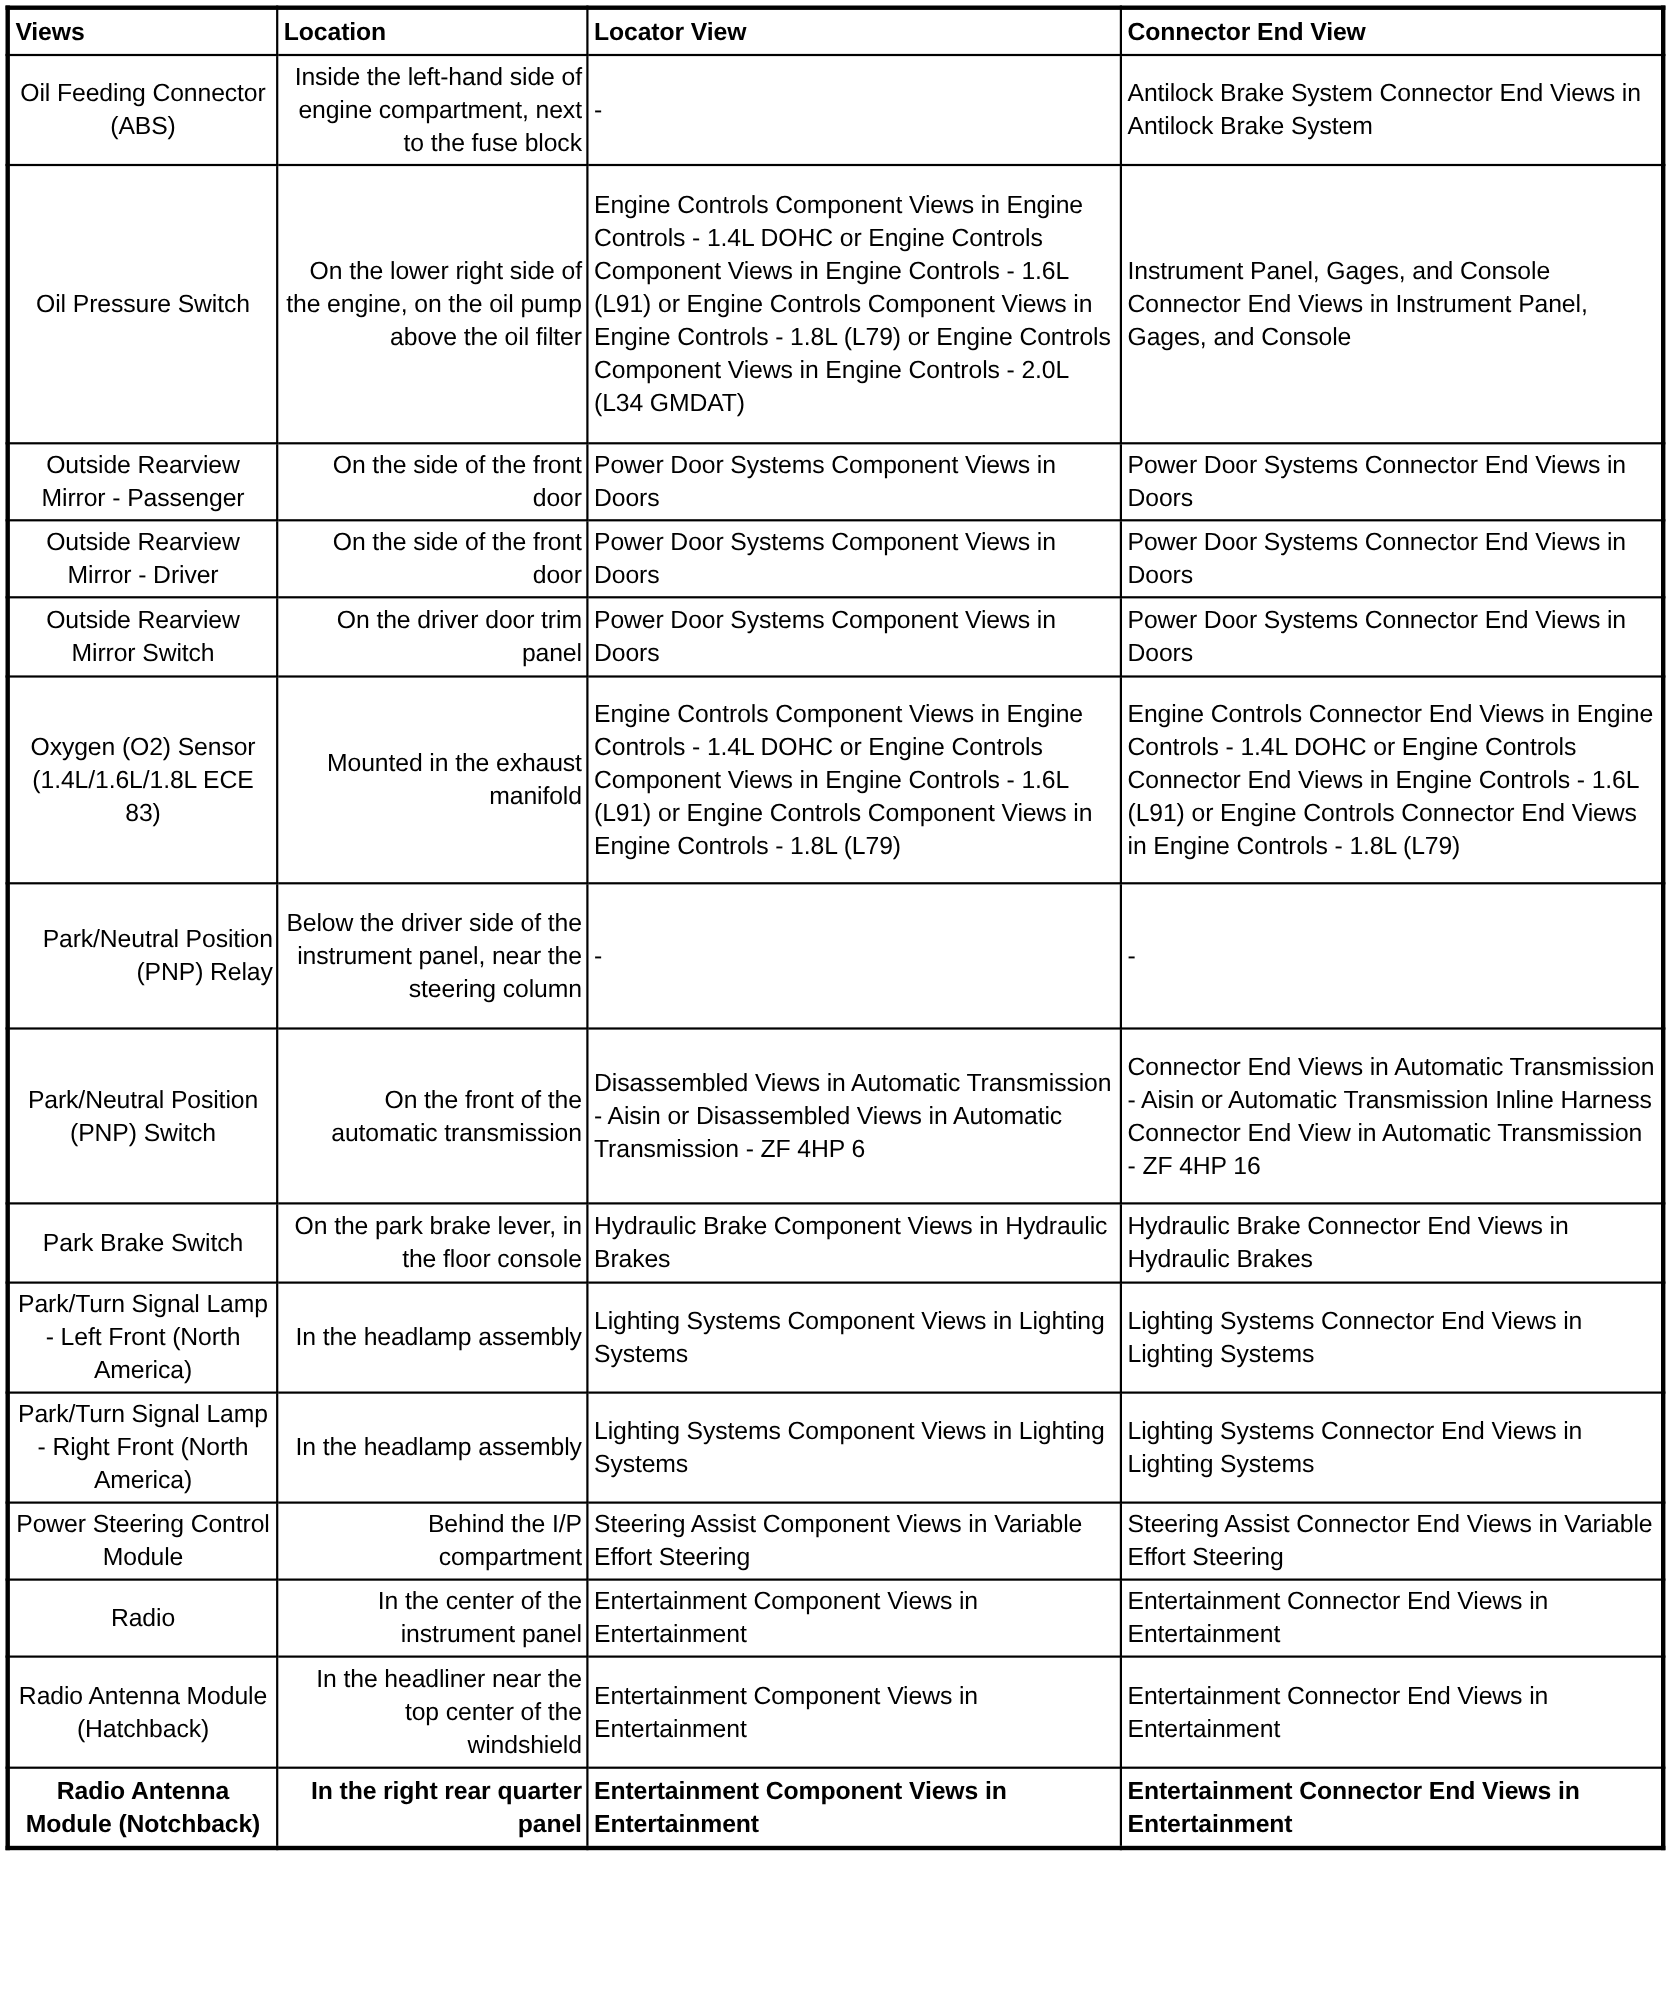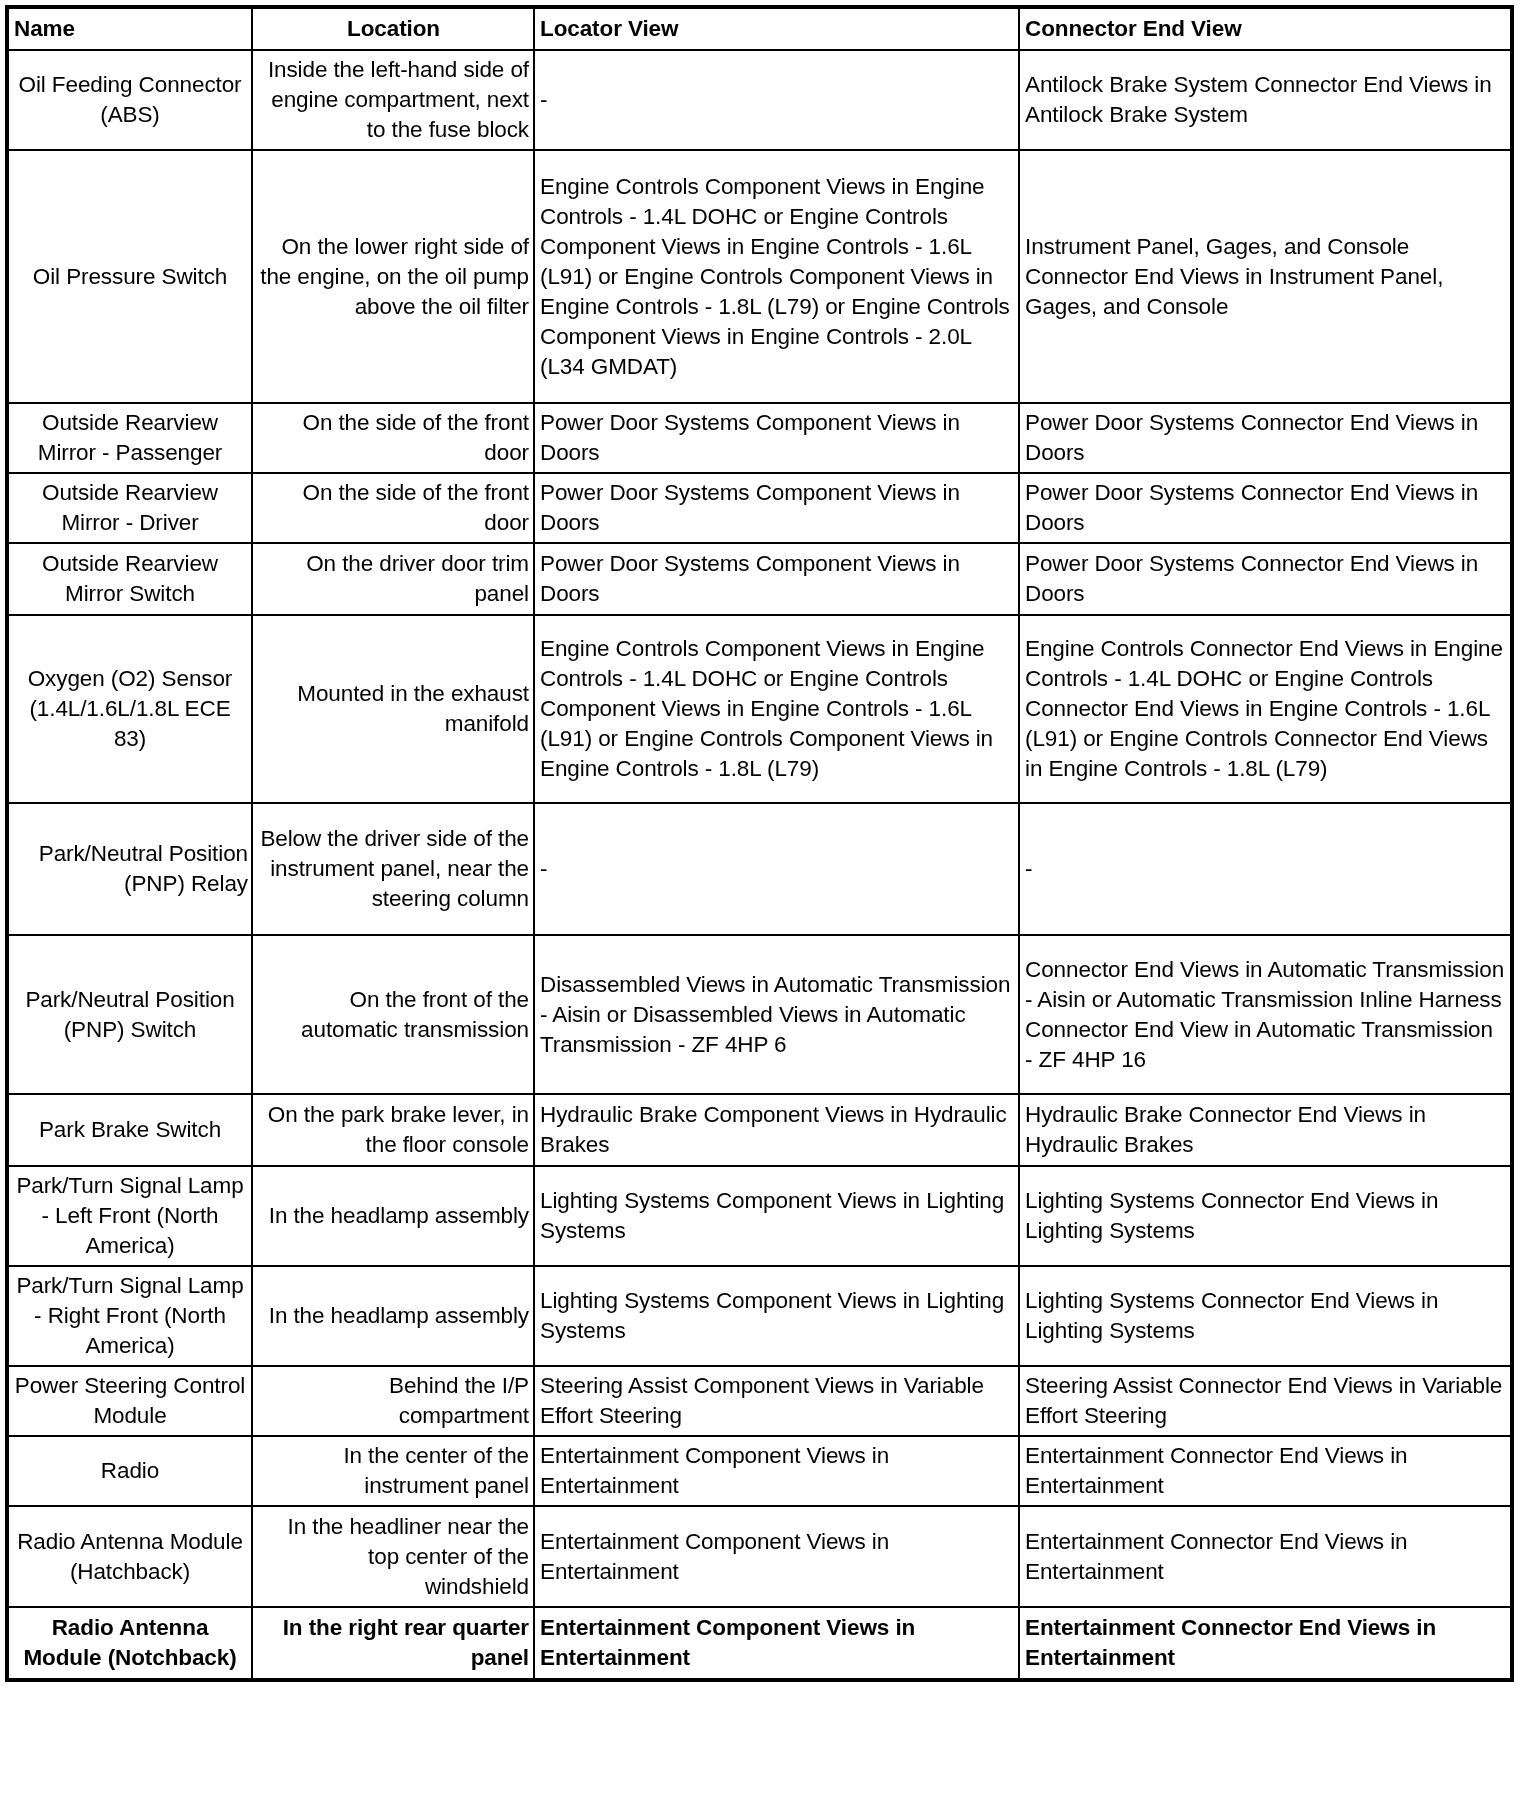--- a/index.html
+++ b/index.html
@@ -38,21 +38,21 @@
       vertical-align: middle;
       text-align: left;
       word-wrap: break-word;
       letter-spacing: -0.1px;
     }
     table.component-table th {
       font-weight: bold;
       height: 40px;
       font-size: 22.5px;
     }
-    table.component-table th.center { text-align: center; }
+    table.component-table th.center { }
     table.component-table td.name { text-align: center; padding: 0 3px; }
     table.component-table td.name.left { text-align: right; }
     table.component-table td.loc { padding-left: 5px; text-align: right; }
 
     tr.h102 td { height: 98px; }
     tr.h255 td { height: 251px; }
     tr.h100 td { height: 96px; }
     tr.h72 td { height: 68px; }
     tr.h74 td { height: 70px; }
     tr.h190 td { height: 186px; }
@@ -66,21 +66,21 @@
 
 <table class="component-table">
   <colgroup>
     <col class="c-name">
     <col class="c-loc">
     <col class="c-locv">
     <col class="c-conn">
   </colgroup>
   <thead>
     <tr>
-      <th>Name</th>
+      <th>Views</th>
       <th class="center">Location</th>
       <th>Locator View</th>
       <th>Connector End View</th>
     </tr>
   </thead>
   <tbody>
     <tr class="h102">
       <td class="name">Oil Feeding Connector (ABS)</td>
       <td class="loc">Inside the left-hand side of engine compartment, next to the fuse block</td>
       <td>-</td>

